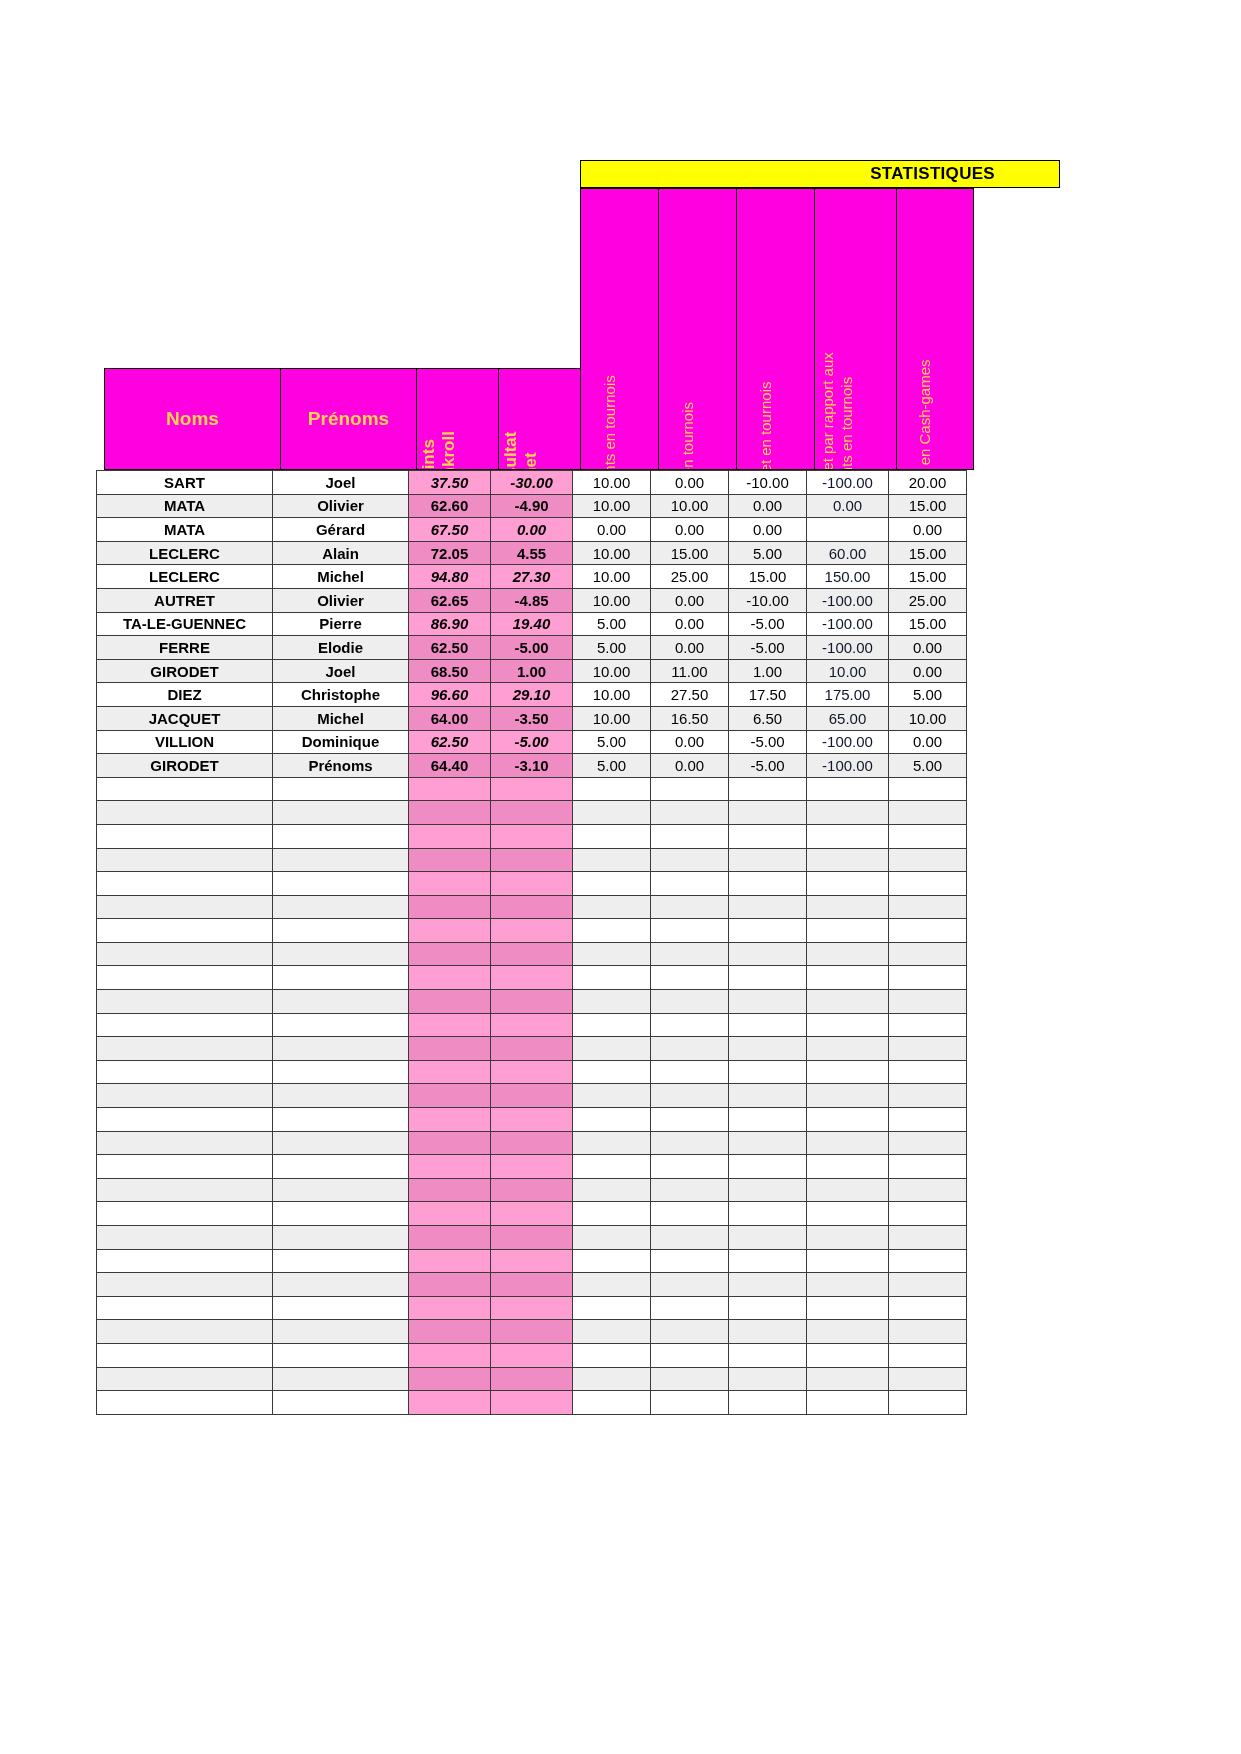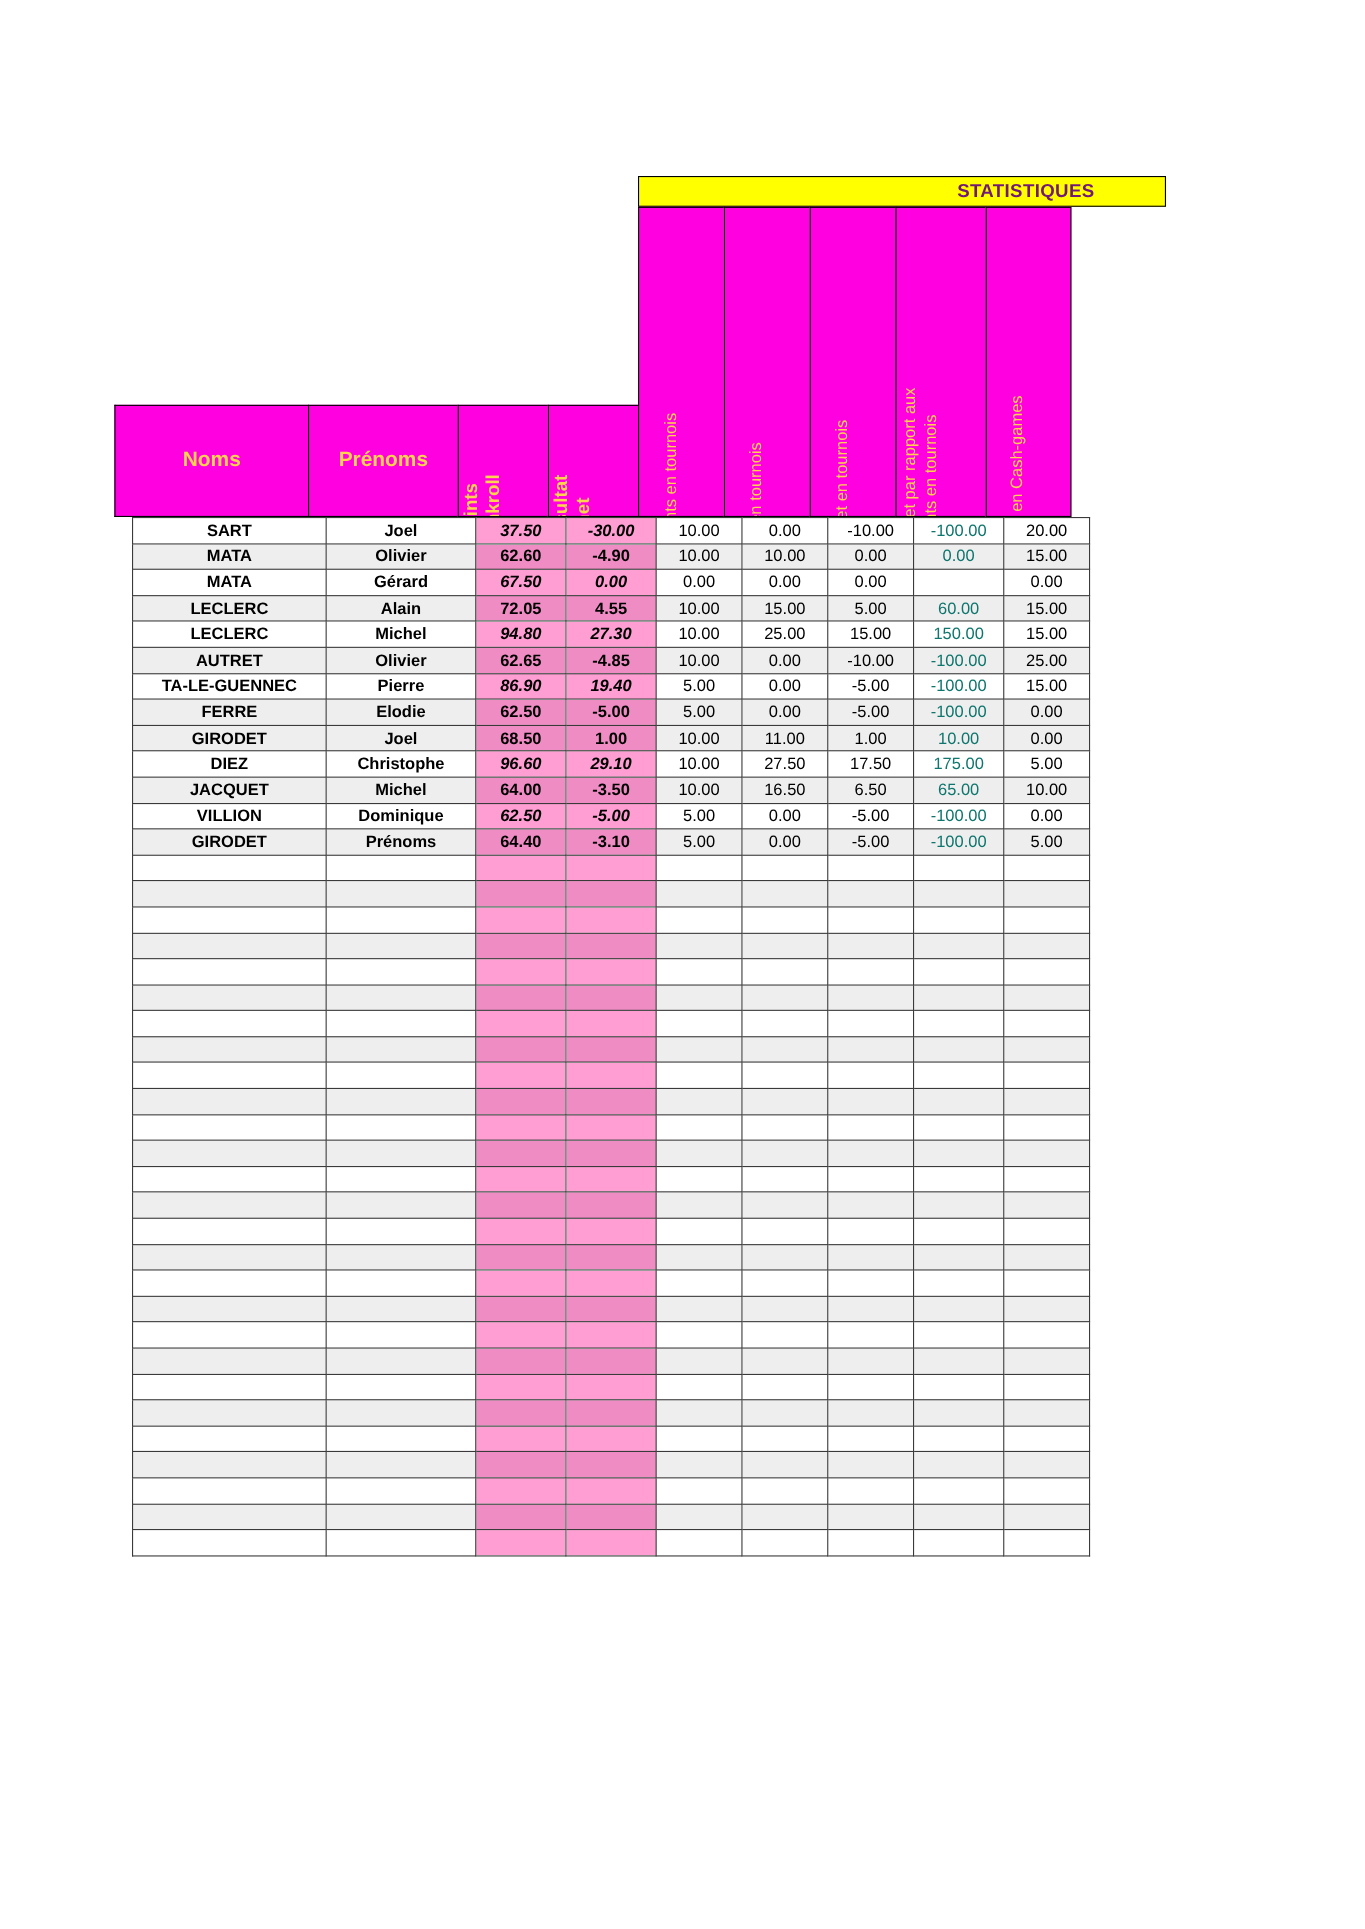--- a/index.html
+++ b/index.html
@@ -18,21 +18,21 @@
     left:580px;top:160px;
     width:480px;height:28px;
     background:#ffff00;
     border:1px solid #000000;
     box-sizing:border-box;
   }
   #stat-banner .lbl{
     position:absolute;
     right:64px;top:50%;
     transform:translateY(-50%);
-    color:#701a75;
+    color:#000000;
     font-size:17px;
     font-weight:bold;
     letter-spacing:0.3px;
     white-space:nowrap;
   }
 
   
   #stat-head{
     position:absolute;
     left:580px;top:188px;
@@ -92,21 +92,21 @@
     position:absolute;left:50%;bottom:4px;
     transform-origin:center bottom;
     transform:translateX(-50%) rotate(-90deg);
     white-space:normal;text-align:center;
     color:#ffd34d;font-size:17px;font-weight:bold;line-height:1.15;
   }
 
   
   #grid{
     position:absolute;
-    left:120px;top:470px;
+    left:96px;top:470px;
     border-collapse:collapse;
     table-layout:fixed;
   }
   #grid td{
     height:23.6px;
     border:1px solid #3a3a3a;
     padding:0 5px;
     font-size:15px;
     text-align:center;
     vertical-align:middle;
@@ -127,21 +127,21 @@
 
   tr.r-odd  td{background:#ffffff;}
   tr.r-even td{background:#eeeeee;}
 
   
   tr.r-odd  td.pk{background:#ff9ed2;font-style:italic;}
   tr.r-even td.pk{background:#f08cc4;}
 
   td.nom,td.pre{font-weight:bold;}
   td.pk{font-weight:bold;color:#000;}
-  td.pct{color:#0f766e;}
+  td.pct{color:#0f172a;}
 
   
   tr.filler td{height:23.6px;}
 </style>
 </head>
 <body>
 
 <div id="sheet">
 
   <div id="stat-banner">

